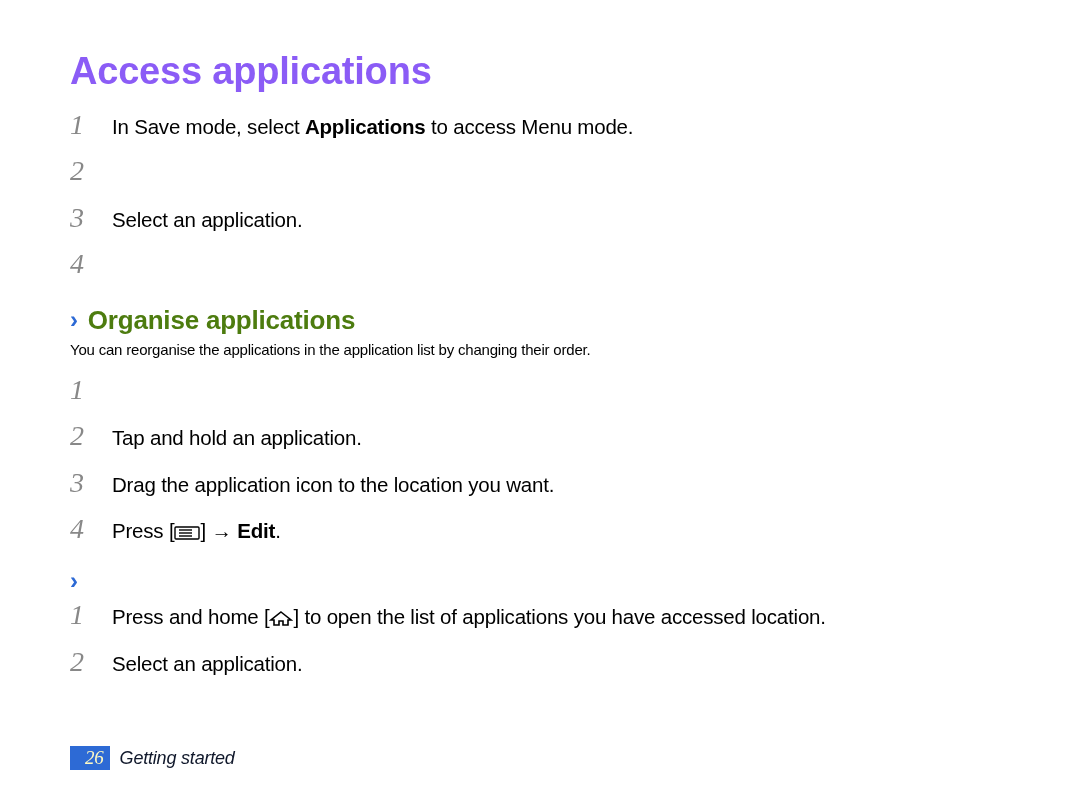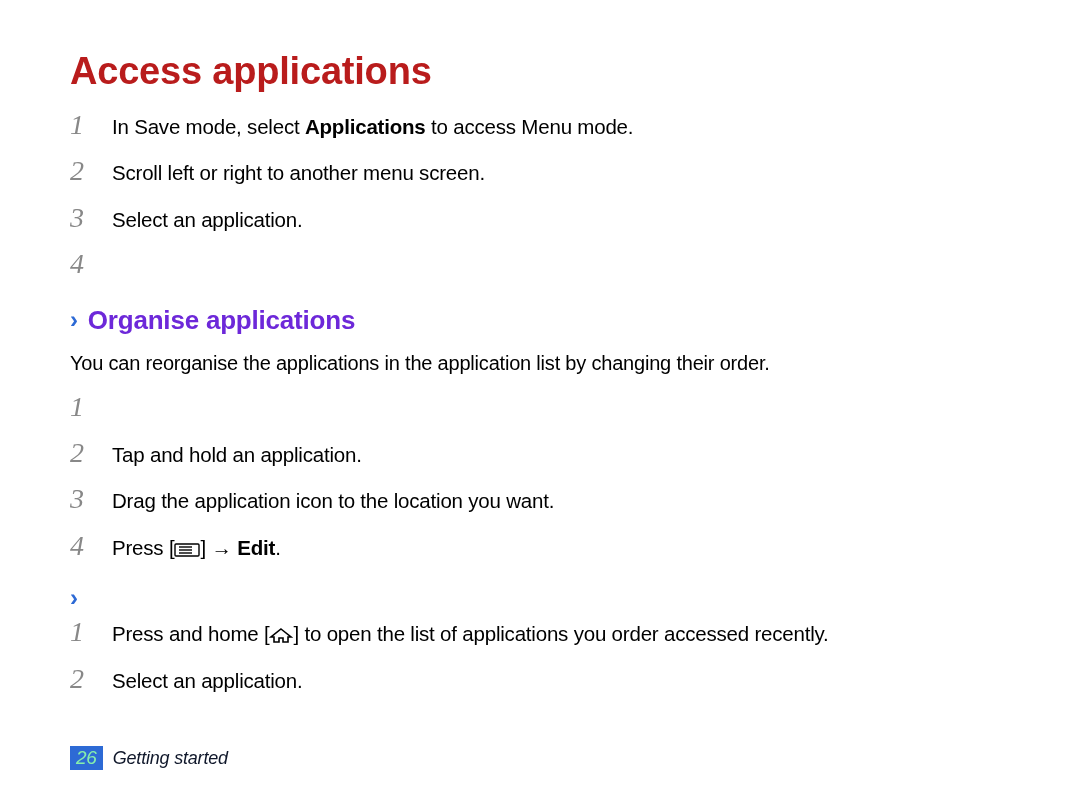--- a/index.html
+++ b/index.html
@@ -8,21 +8,21 @@
     height:798px;
     background:#ffffff;
     font-family:"Segoe UI","Helvetica Neue",Arial,sans-serif;
     color:#000;
     position:relative;
     box-sizing:border-box;
     padding:50px 70px 0 70px;
     letter-spacing:-0.2px;
   }
   .title{
-    color:#b91c1c;
+    color:#8b5cf6;
     font-size:38px;
     font-weight:700;
     margin:0 0 14px 0;
   }
   .steps{
     margin:0 0 22px 0;
   }
   .step{
     display:flex;
     align-items:baseline;
@@ -52,47 +52,47 @@
   }
   .sub .chev{
     color:#2d6ad5;
     font-size:24px;
     font-weight:700;
     line-height:1;
   }
   .sub .sub-title{
     font-size:26px;
     font-weight:700;
-    color:#6d28d9;
+    color:#4d7c0f;
   }
   .body-p{
-    font-size:20px;
-    margin:14px 0 12px 0;
+    font-size:15px;
+    margin:4px 0 12px 0;
     line-height:1.35;
   }
   .key{
     display:inline-block;
     vertical-align:-2px;
   }
   .key svg{display:block;}
   .footer{
     position:absolute;
     left:70px;
     bottom:28px;
     display:flex;
     align-items:center;
     gap:10px;
   }
   .page-badge{
     background:#2d6ad5;
-    color:#86efac;
+    color:#fef9c3;
     font-style:italic;
-    font-family:Liberation Sans, sans-serif;
+    font-family:Liberation Serif, serif;
     font-size:19px;
-    padding:1px 6px 1px 6px;
+    padding:1px 6px 1px 15px;
   }
   .footer .section{
     font-style:italic;
     color:#0f172a;
     font-size:18px;
   }
 </style>
 </head>
 <body>
 
@@ -100,21 +100,20 @@
 
 <div class="steps">
   <div class="step">
     <span class="num">1</span>
     <span class="txt">
       <span>In Save mode, select </span><b>Applications</b><span> to access Menu mode.</span>
     </span>
   </div>
   <div class="step">
     <span class="num">2</span>
-    <span class="txt">Scroll left or right to another menu screen.</span>
   </div>
   <div class="step">
     <span class="num">3</span>
     <span class="txt">Select an application.</span>
   </div>
   <div class="step">
     <span class="num">4</span>
   </div>
 </div>
 
@@ -152,21 +151,21 @@
 <div class="sub">
   <span class="chev">›</span>
 </div>
 
 <div class="steps">
   <div class="step">
     <span class="num">1</span>
     <span class="txt">
       <span>Press and home [</span><span class="key"><svg width="24" height="16" viewBox="0 0 24 16">
             <path d="M12 2 L22 10 L19 10 L19 15 L14 15 L14 11 L10 11 L10 15 L5 15 L5 10 L2 10 Z" fill="none" stroke="#000" stroke-width="1.6"></path>
-          </svg></span><span>] to open the list of applications you order accessed recently.</span>
+          </svg></span><span>] to open the list of applications you have accessed location.</span>
     </span>
   </div>
   <div class="step">
     <span class="num">2</span>
     <span class="txt">Select an application.</span>
   </div>
 </div>
 
 <div class="footer">
   <span class="page-badge">26</span>

